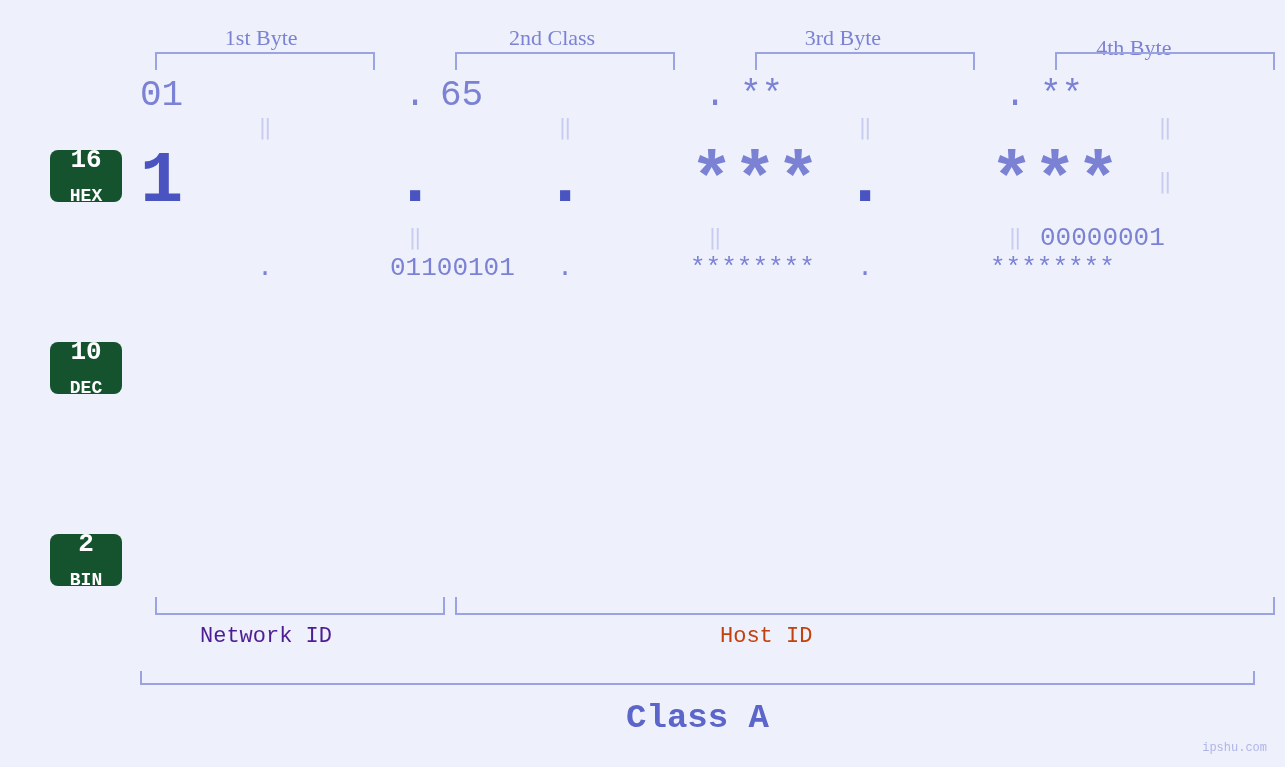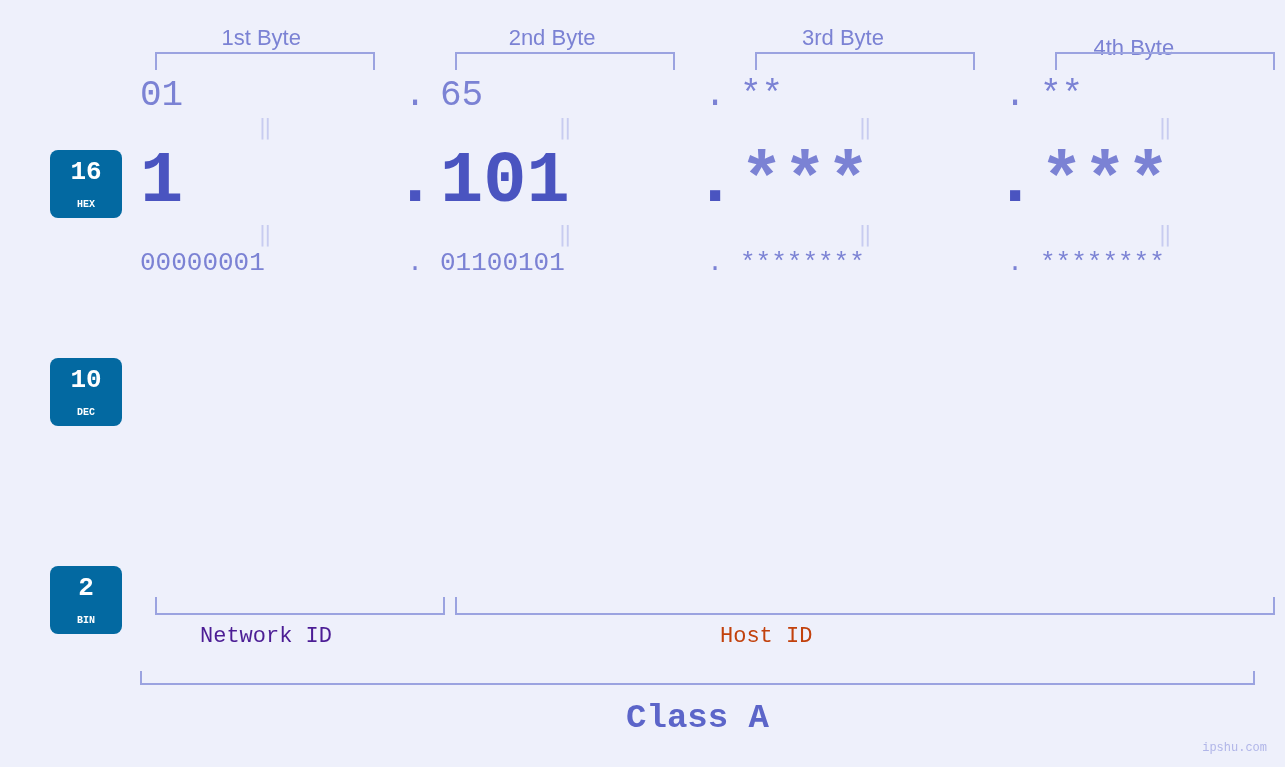--- a/index.html
+++ b/index.html
@@ -26,40 +26,40 @@
     .badges {
       position: absolute;
       left: 50px;
       top: 150px;
       display: flex;
       flex-direction: column;
       gap: 140px;
     }
 
     .badge {
-      background: #0369a1;
+      background: #14532d;
       color: white;
       border-radius: 8px;
       width: 72px;
-      height: 68px;
+      height: 52px;
       display: flex;
       flex-direction: column;
       align-items: center;
       justify-content: center;
       gap: 12px;
     }
 
     .badge-number {
       font-size: 26px;
       font-weight: bold;
       line-height: 1.1;
     }
 
     .badge-label {
-      font-size: 10px;
+      font-size: 18px;
       font-weight: bold;
     }
 
     
     .watermark {
       position: absolute;
       bottom: 12px;
       right: 18px;
       color: #b0b5e8;
       font-size: 12px;
@@ -81,21 +81,21 @@
       top: 15px;
       left: 0;
       right: 0;
       align-items: center;
     }
 
     .bh-cell {
       text-align: center;
       color: #7b82d4;
       font-size: 22px;
-      font-family: Liberation Sans, sans-serif;
+      font-family: Liberation Serif, serif;
     }
 
     
     .top-bracket-line {
       position: absolute;
       border-top: 2px solid #9ba3e0;
       border-left: 2px solid #9ba3e0;
       border-right: 2px solid #9ba3e0;
       height: 18px;
       top: 52px;
@@ -161,21 +161,21 @@
       <span class="badge-number">2</span>
       <span class="badge-label">BIN</span>
     </div>
   </div>
 
   <div class="layout">
 
     <div class="byte-header-row">
       <div class="bh-cell" style="width:250px;">1st Byte</div>
       <div style="width:50px;"></div>
-      <div class="bh-cell" style="width:250px;">2nd Byte</div>
+      <div class="bh-cell" style="width:250px;">2nd Class</div>
       <div style="width:50px;"></div>
       <div class="bh-cell" style="width:250px;">3rd Byte</div>
       <div style="width:50px;"></div>
       <div class="bh-cell" style="width:250px;margin-top:20px;">4th Byte</div>
     </div>
 
     <div class="top-bracket-line" style="left:15px; width:220px;"></div>
     <div class="top-bracket-line" style="left:315px; width:220px;"></div>
     <div class="top-bracket-line" style="left:615px; width:220px;"></div>
     <div class="top-bracket-line" style="left:915px; width:220px;"></div>
@@ -211,23 +211,20 @@
         </div>
       <div></div>
       <div class="eq-marks">
           <span>‖</span>
         </div>
 
       <div class="col-center">
         <span class="dec-val">1</span>
       </div>
       <div class="grid-dot dec-dot" style="color:#4a54c0;font-weight:bold;">.</div>
-      <div class="col-center">
-        <span class="dec-val">101</span>
-      </div>
       <div class="grid-dot dec-dot" style="color:#4a54c0;font-weight:bold;">.</div>
       <div class="col-center">
         <span class="dec-val" style="color:#7b82d4;">***</span>
       </div>
       <div class="grid-dot dec-dot" style="color:#4a54c0;font-weight:bold;">.</div>
       <div class="col-center">
         <span class="dec-val" style="color:#7b82d4;">***</span>
       </div>
 
       <div class="eq-marks">

